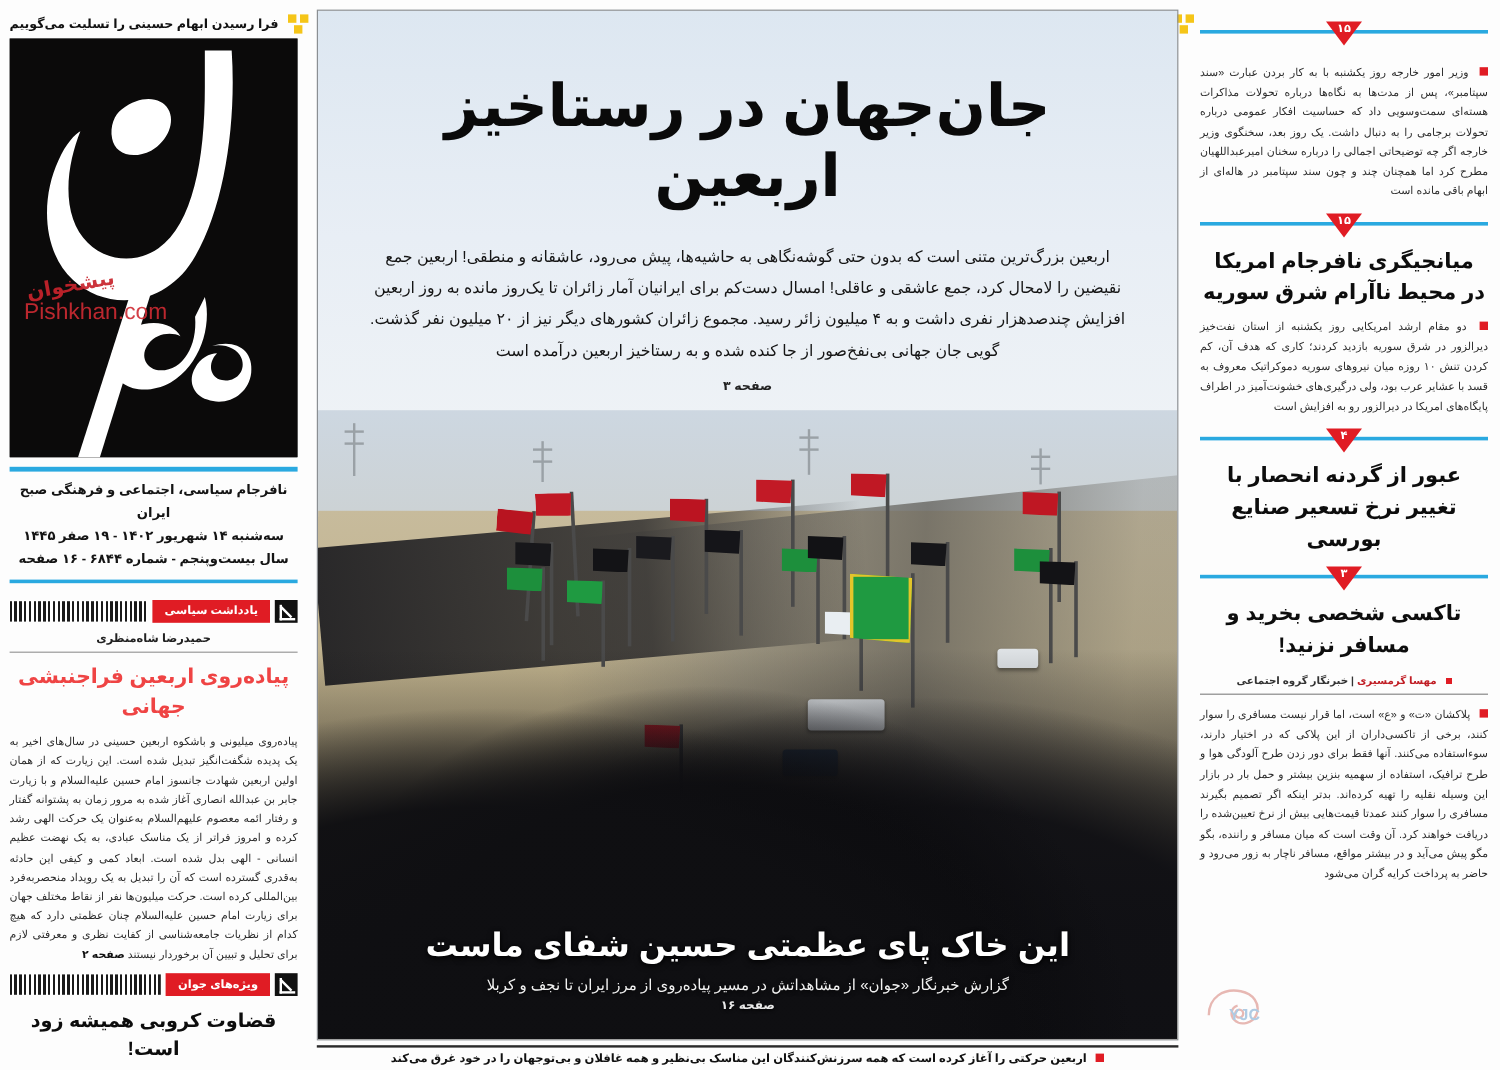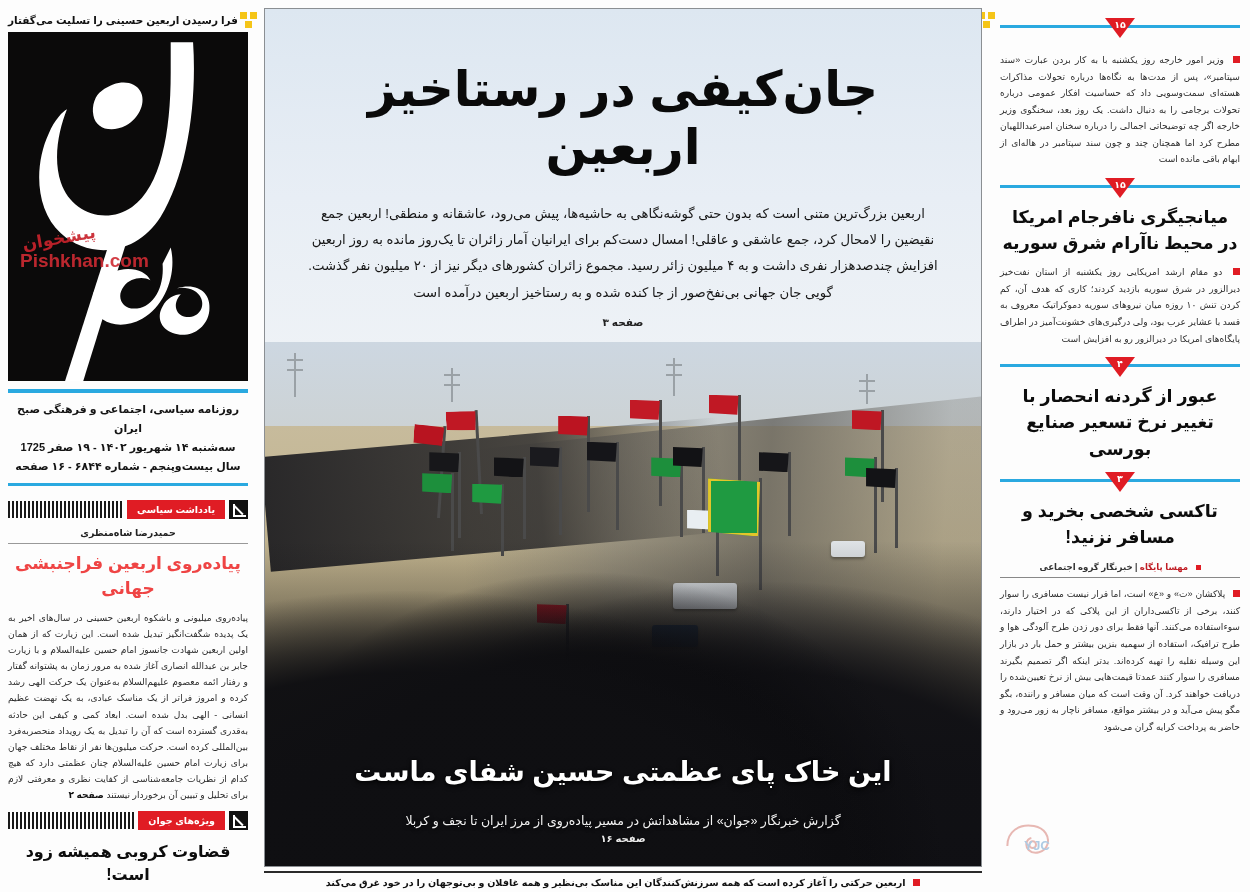--- a/index.html
+++ b/index.html
@@ -55,21 +55,21 @@
     opacity: 0.92;
     transform: rotate(-10deg);
     white-space: nowrap;
     letter-spacing: 0.5px;
   }
   .watermark-dom {
     position: absolute;
     left: 12px; top: 218px;
     color: #cf2b33;
     font-size: 19px;
-    font-weight: bold;
+    font-weight: normal;
     opacity: 0.9;
     font-family: "Liberation Sans", sans-serif;
   }
   .rule-blue {
     height: 4px;
     background: #2aa9e0;
     margin: 8px 0 7px 0;
   }
   .rule-blue.thin { height: 3px; }
   .pubinfo {
@@ -298,21 +298,21 @@
     padding:0 20px;
   }
   .cap-main {
     font-size:27px;
     font-weight:bold;
     color:#ffffff;
     text-shadow: 0 2px 5px rgba(0,0,0,0.85), 0 0 2px rgba(0,0,0,0.9);
     line-height:1.25;
   }
   .cap-sub {
-    margin-top:23px;
+    margin-top:7px;
     font-size:12.5px;
     color:#f2f2f2;
     text-shadow: 0 1px 4px rgba(0,0,0,0.9);
     font-weight:500;
     text-align:center;
   }
   .cap-page {
     margin-top:5px;
     font-size:10px;
     color:#eaeaea;
@@ -413,40 +413,40 @@
     opacity:0.35;
   }
 </style>
 </head>
 <body>
 
 <div class="page">
 
   <div class="right-col">
 
-    <div class="top-tagline">فرا رسیدن اربعین حسینی را تسلیت می‌گفتار</div>
+    <div class="top-tagline">فرا رسیدن ابهام حسینی را تسلیت می‌گوییم</div>
 
     <div class="masthead-box">
       <svg class="masthead-calli" viewBox="0 0 236 368" preserveAspectRatio="none">
         <rect width="236" height="368" fill="#0b0a0a"></rect>
         <path d="M182 10 C 186 70, 176 140, 150 182 C 126 220, 80 224, 52 198 C 26 174, 26 130, 40 100 C 46 86, 54 78, 58 76 C 50 96, 44 124, 52 148 C 62 178, 96 190, 122 172 C 150 152, 160 100, 160 40 L 160 10 Z" fill="#ffffff"></path>
         <path d="M92 58 C 108 46, 124 48, 130 58 C 136 68, 130 84, 116 92 C 100 100, 86 94, 84 82 C 82 72, 86 62, 92 58 Z" fill="#ffffff"></path>
         <path d="M116 208 L 70 356 L 52 356 L 100 206 Z" fill="#ffffff"></path>
         <path d="M160 212 C 166 236, 156 268, 132 282 C 110 294, 88 286, 84 270 C 80 254, 92 238, 110 234 C 124 231, 136 236, 140 244 C 132 240, 120 242, 114 250 C 106 260, 112 272, 124 272 C 142 272, 154 252, 152 228 Z" fill="#ffffff"></path>
         <path d="M166 252 C 186 246, 200 256, 198 274 C 196 292, 178 302, 162 296 C 150 292, 146 280, 152 270 C 156 262, 164 258, 170 258 C 162 266, 164 278, 174 280 C 186 282, 194 272, 190 262 C 187 254, 176 250, 166 252 Z" fill="#ffffff"></path>
       </svg>
       <div class="watermark-pish">پیشخوان</div>
       <div class="watermark-dom">Pishkhan.com</div>
     </div>
 
     <div class="rule-blue"></div>
 
     <div class="pubinfo">
-      <div>روزنامه سیاسی، اجتماعی و فرهنگی صبح ایران</div>
-      <div>سه‌شنبه ۱۴ شهریور ۱۴۰۲ - ۱۹ صفر 1725</div>
+      <div>نافرجام سیاسی، اجتماعی و فرهنگی صبح ایران</div>
+      <div>سه‌شنبه ۱۴ شهریور ۱۴۰۲ - ۱۹ صفر ۱۴۴۵</div>
       <div>سال بیست‌وپنجم - شماره ۶۸۴۴ - ۱۶ صفحه</div>
     </div>
 
     <div class="rule-blue thin"></div>
 
     <div class="badge-row">
       <span class="badge-square"></span>
       <span class="badge-label">یادداشت سیاسی</span>
       <span class="badge-stripes"></span>
     </div>
@@ -478,21 +478,21 @@
     </div>
     <div class="deco-dots left">
       <span class="dot d1"></span>
         <span class="dot d2"></span>
         <span class="dot d3"></span>
     </div>
 
     <div class="hero">
 
       <div class="hero-top">
-        <div class="hero-title">جان‌کیفی در رستاخیز اربعین</div>
+        <div class="hero-title">جان‌جهان در رستاخیز اربعین</div>
         <div class="hero-deck">اربعین بزرگ‌ترین متنی است که بدون حتی گوشه‌نگاهی به حاشیه‌ها، پیش می‌رود، عاشقانه و منطقی! اربعین جمع نقیضین را لامحال کرد، جمع عاشقی و عاقلی! امسال دست‌کم برای ایرانیان آمار زائران تا یک‌روز مانده به روز اربعین افزایش چندصدهزار نفری داشت و به ۴ میلیون زائر رسید. مجموع زائران کشورهای دیگر نیز از ۲۰ میلیون نفر گذشت. گویی جان جهانی بی‌نفخ‌صور از جا کنده شده و به رستاخیز اربعین درآمده است</div>
         <div class="hero-pageref">صفحه ۳</div>
       </div>
 
       <div class="photo">
         <div class="sky"></div>
         <div class="ground"></div>
         <div class="road"></div>
         <div class="road2"></div>
 
@@ -619,21 +619,21 @@
 
     <div class="sep-rule">
       <span class="ln"></span>
       <span class="tri">
         <span class="tri-num">۳</span>
       </span>
     </div>
     <div class="art-head mid">تاکسی شخصی بخرید و مسافر نزنید!</div>
     <div class="art-byline">
       <span class="bullet" style="width:5px;height:5px;"></span>
-      <span class="nm">مهسا پایگاه</span>
+      <span class="nm">مهسا گرمسیری</span>
       <span> | </span>
       <span>خبرنگار گروه اجتماعی</span>
     </div>
     <div class="art-body">
       <span class="bullet"></span>
       <span>پلاکشان «ت» و «ع» است، اما قرار نیست مسافری را سوار کنند، برخی از تاکسی‌داران از این پلاکی که در اختیار دارند، سوءاستفاده می‌کنند. آنها فقط برای دور زدن طرح آلودگی هوا و طرح ترافیک، استفاده از سهمیه بنزین بیشتر و حمل بار در بازار این وسیله نقلیه را تهیه کرده‌اند. بدتر اینکه اگر تصمیم بگیرند مسافری را سوار کنند عمدتا قیمت‌هایی بیش از نرخ تعیین‌شده را دریافت خواهند کرد. آن وقت است که میان مسافر و راننده، بگو مگو پیش می‌آید و در بیشتر مواقع، مسافر ناچار به زور می‌رود و حاضر به پرداخت کرایه گران می‌شود</span>
     </div>
 
     <svg class="yjc-wm" viewBox="0 0 120 80">
       <path d="M8 40 C8 18, 26 6, 48 10 C 64 13, 72 26, 68 38 C 64 50, 48 54, 40 46 C 34 40, 36 30, 44 28" fill="none" stroke="#c0392b" stroke-width="3"></path>

